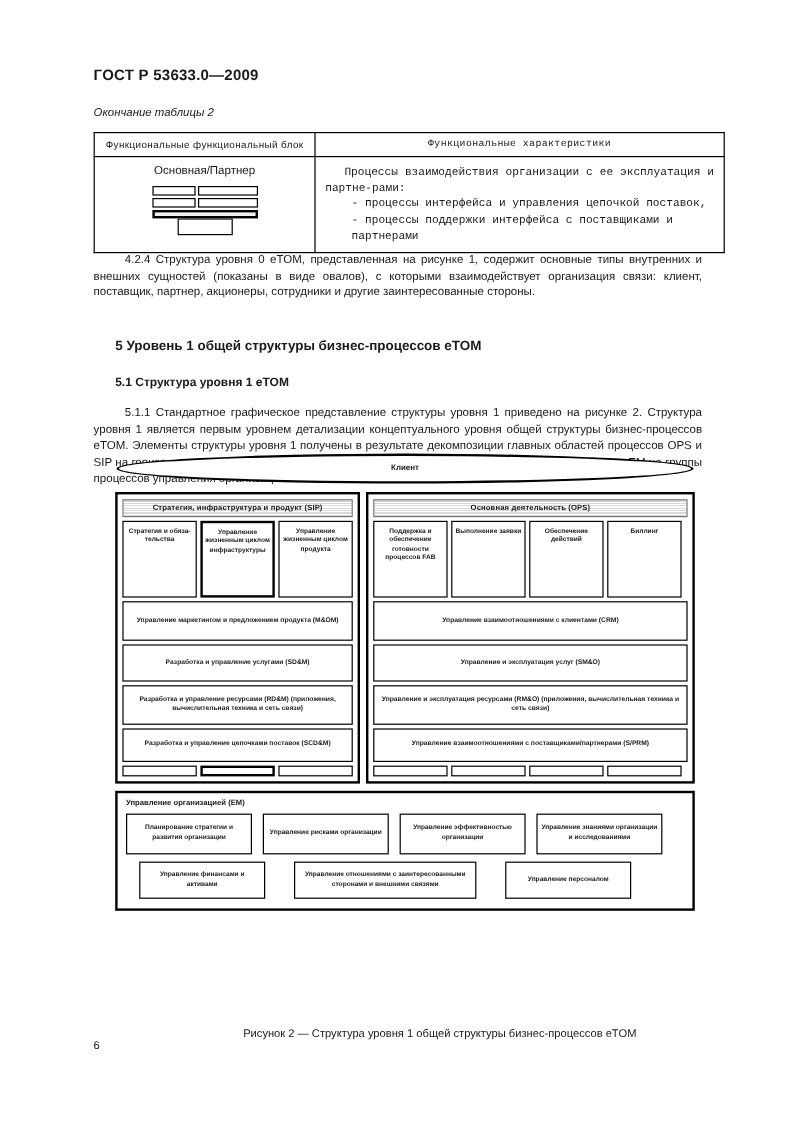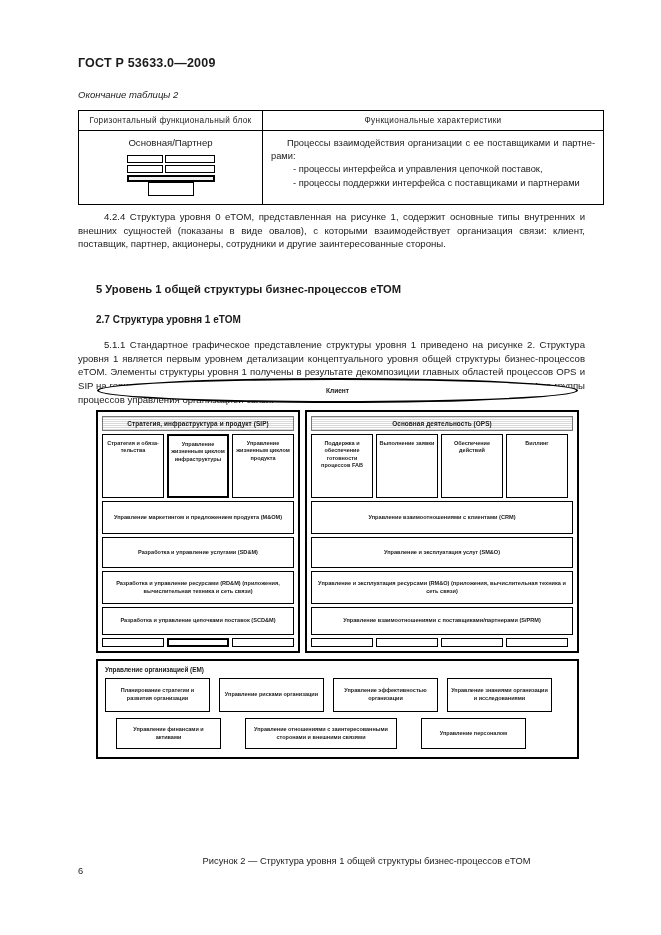--- a/index.html
+++ b/index.html
@@ -55,21 +55,21 @@
     padding: 0;
   }
   .tbl .hcell {
     text-align: center;
     font-size: 8.2px;
     padding: 5px 4px;
     letter-spacing: 0.35px;
     font-weight: normal;
   }
   .tbl .colA { width: 175px; }
-  .tbl .colB { width: 332px; }
+  .tbl .colB { width: 332px; font-family: Liberation Mono, monospace; }
   .cellA-inner {
     text-align: center;
     padding: 6px 4px 8px 4px;
     font-size: 9.6px;
   }
   .cellB-inner {
     padding: 6px 8px 7px 8px;
     font-size: 9.3px;
     line-height: 1.42;
   }
@@ -305,21 +305,21 @@
 <body>
 
 <div class="page">
 
   <div class="gost-header">ГОСТ Р 53633.0—2009</div>
   <div class="table-caption">Окончание таблицы 2</div>
 
   <table class="tbl">
     <thead>
       <tr>
-        <th class="hcell colA">Горизонтальный функциональный блок</th>
+        <th class="hcell colA">Функциональные функциональный блок</th>
         <th class="hcell colB">Функциональные характеристики</th>
       </tr>
     </thead>
     <tbody>
       <tr>
         <td class="colA">
           <div class="cellA-inner">
             <div>Основная/Партнер</div>
             <div class="sp-icon">
               <div class="sp-row">
@@ -330,35 +330,35 @@
                 <div class="sp-box sp-left"></div>
                 <div class="sp-box sp-right"></div>
               </div>
               <div class="sp-wide"></div>
               <div class="sp-bottom"></div>
             </div>
           </div>
         </td>
         <td class="colB">
           <div class="cellB-inner">
-            <div class="p1">Процессы взаимодействия организации с ее поставщиками и партне-рами:</div>
+            <div class="p1">Процессы взаимодействия организации с ее эксплуатация и партне-рами:</div>
             <div class="li">- процессы интерфейса и управления цепочкой поставок,</div>
             <div class="li">- процессы поддержки интерфейса с поставщиками и партнерами</div>
           </div>
         </td>
       </tr>
     </tbody>
   </table>
 
   <div class="para" style="top:210px;">
     <span class="ind">4.2.4  Структура уровня 0 eTOM, представленная на рисунке 1, содержит основные типы внутренних и внешних сущностей (показаны в виде овалов), с которыми взаимодействует организация связи: клиент, поставщик, партнер, акционеры, сотрудники и другие заинтересованные стороны.</span>
   </div>
 
   <div class="h1" style="top:283px;text-align:right;">5  Уровень 1 общей структуры бизнес-процессов eTOM</div>
-  <div class="h2" style="top:314px;">2.7  Структура уровня 1 eTOM</div>
+  <div class="h2" style="top:314px;">5.1  Структура уровня 1 eTOM</div>
 
   <div class="para" style="top:338px;">
     <span class="ind">5.1.1 Стандартное графическое представление структуры уровня 1 приведено на рисунке 2. Структура уровня 1 является первым уровнем детализации концептуального уровня общей структуры бизнес-процессов eTOM. Элементы структуры уровня 1 получены в результате декомпозиции главных областей процессов OPS и SIP на горизонтальные и вертикальные группы процессов, а также декомпозиции главной области EM на группы процессов управления организацией связи.</span>
   </div>
 
   <div class="figure">
 
     <div class="ellipse">
       <span>Клиент</span>
     </div>

